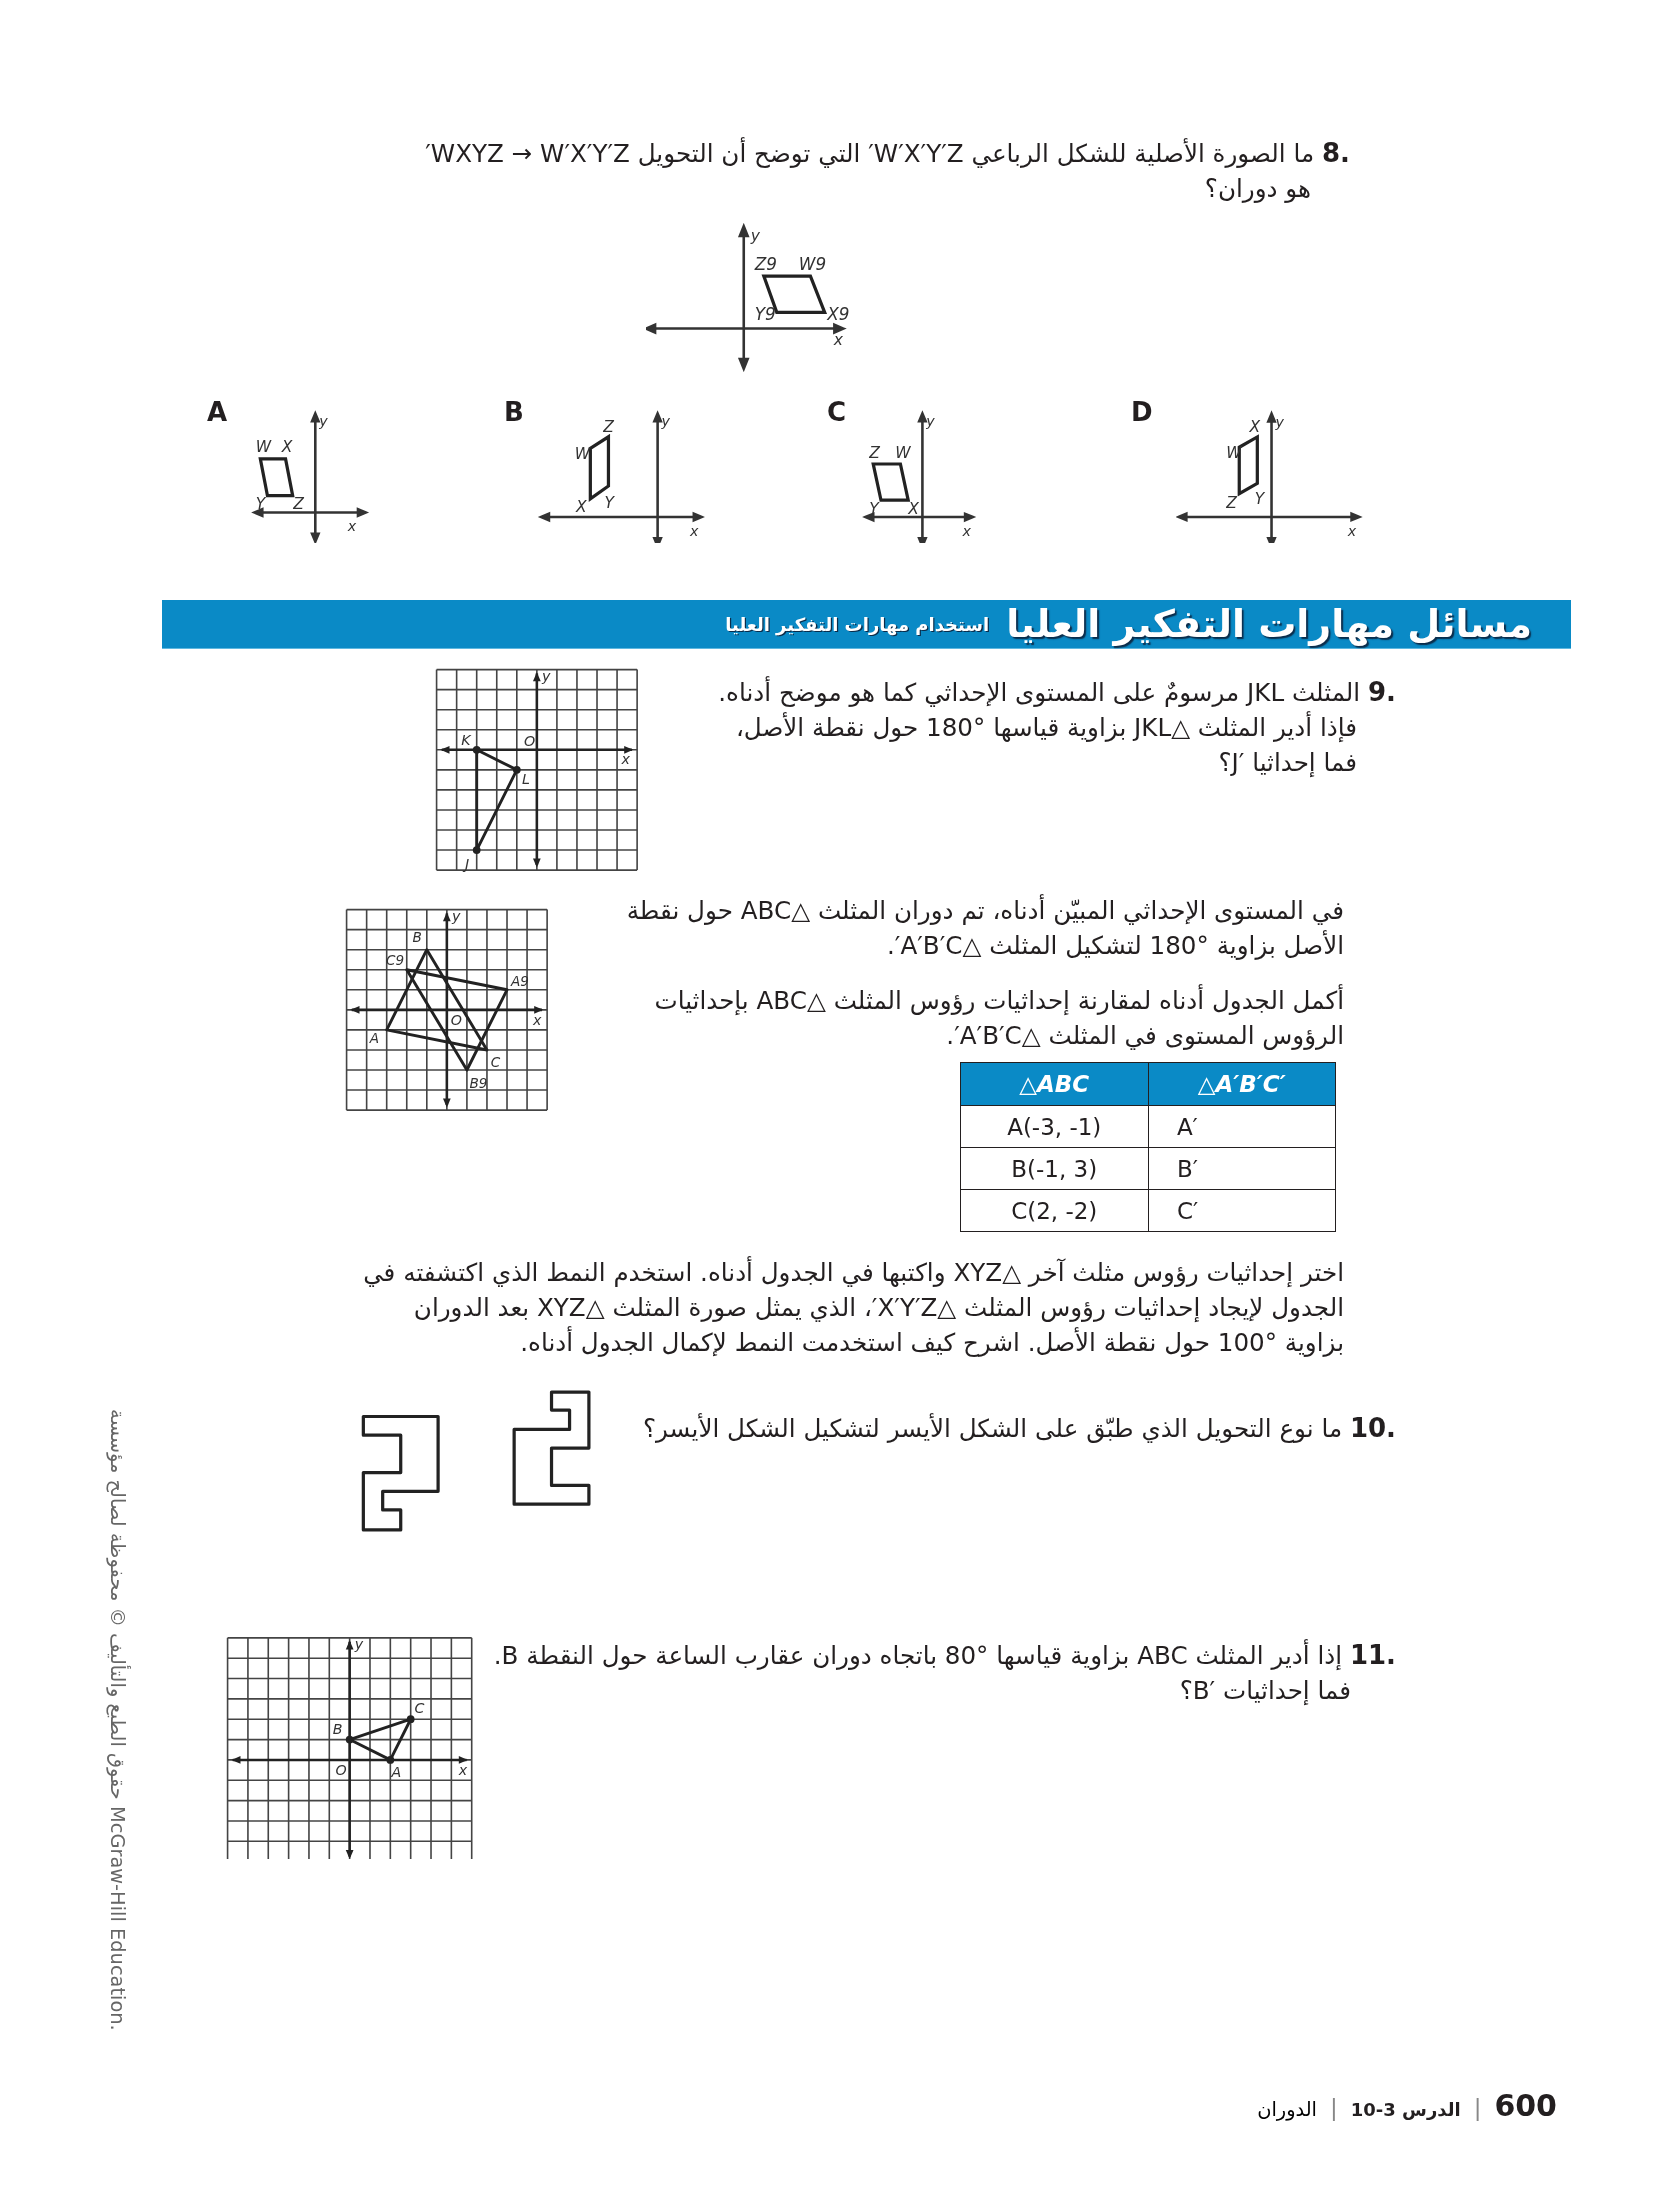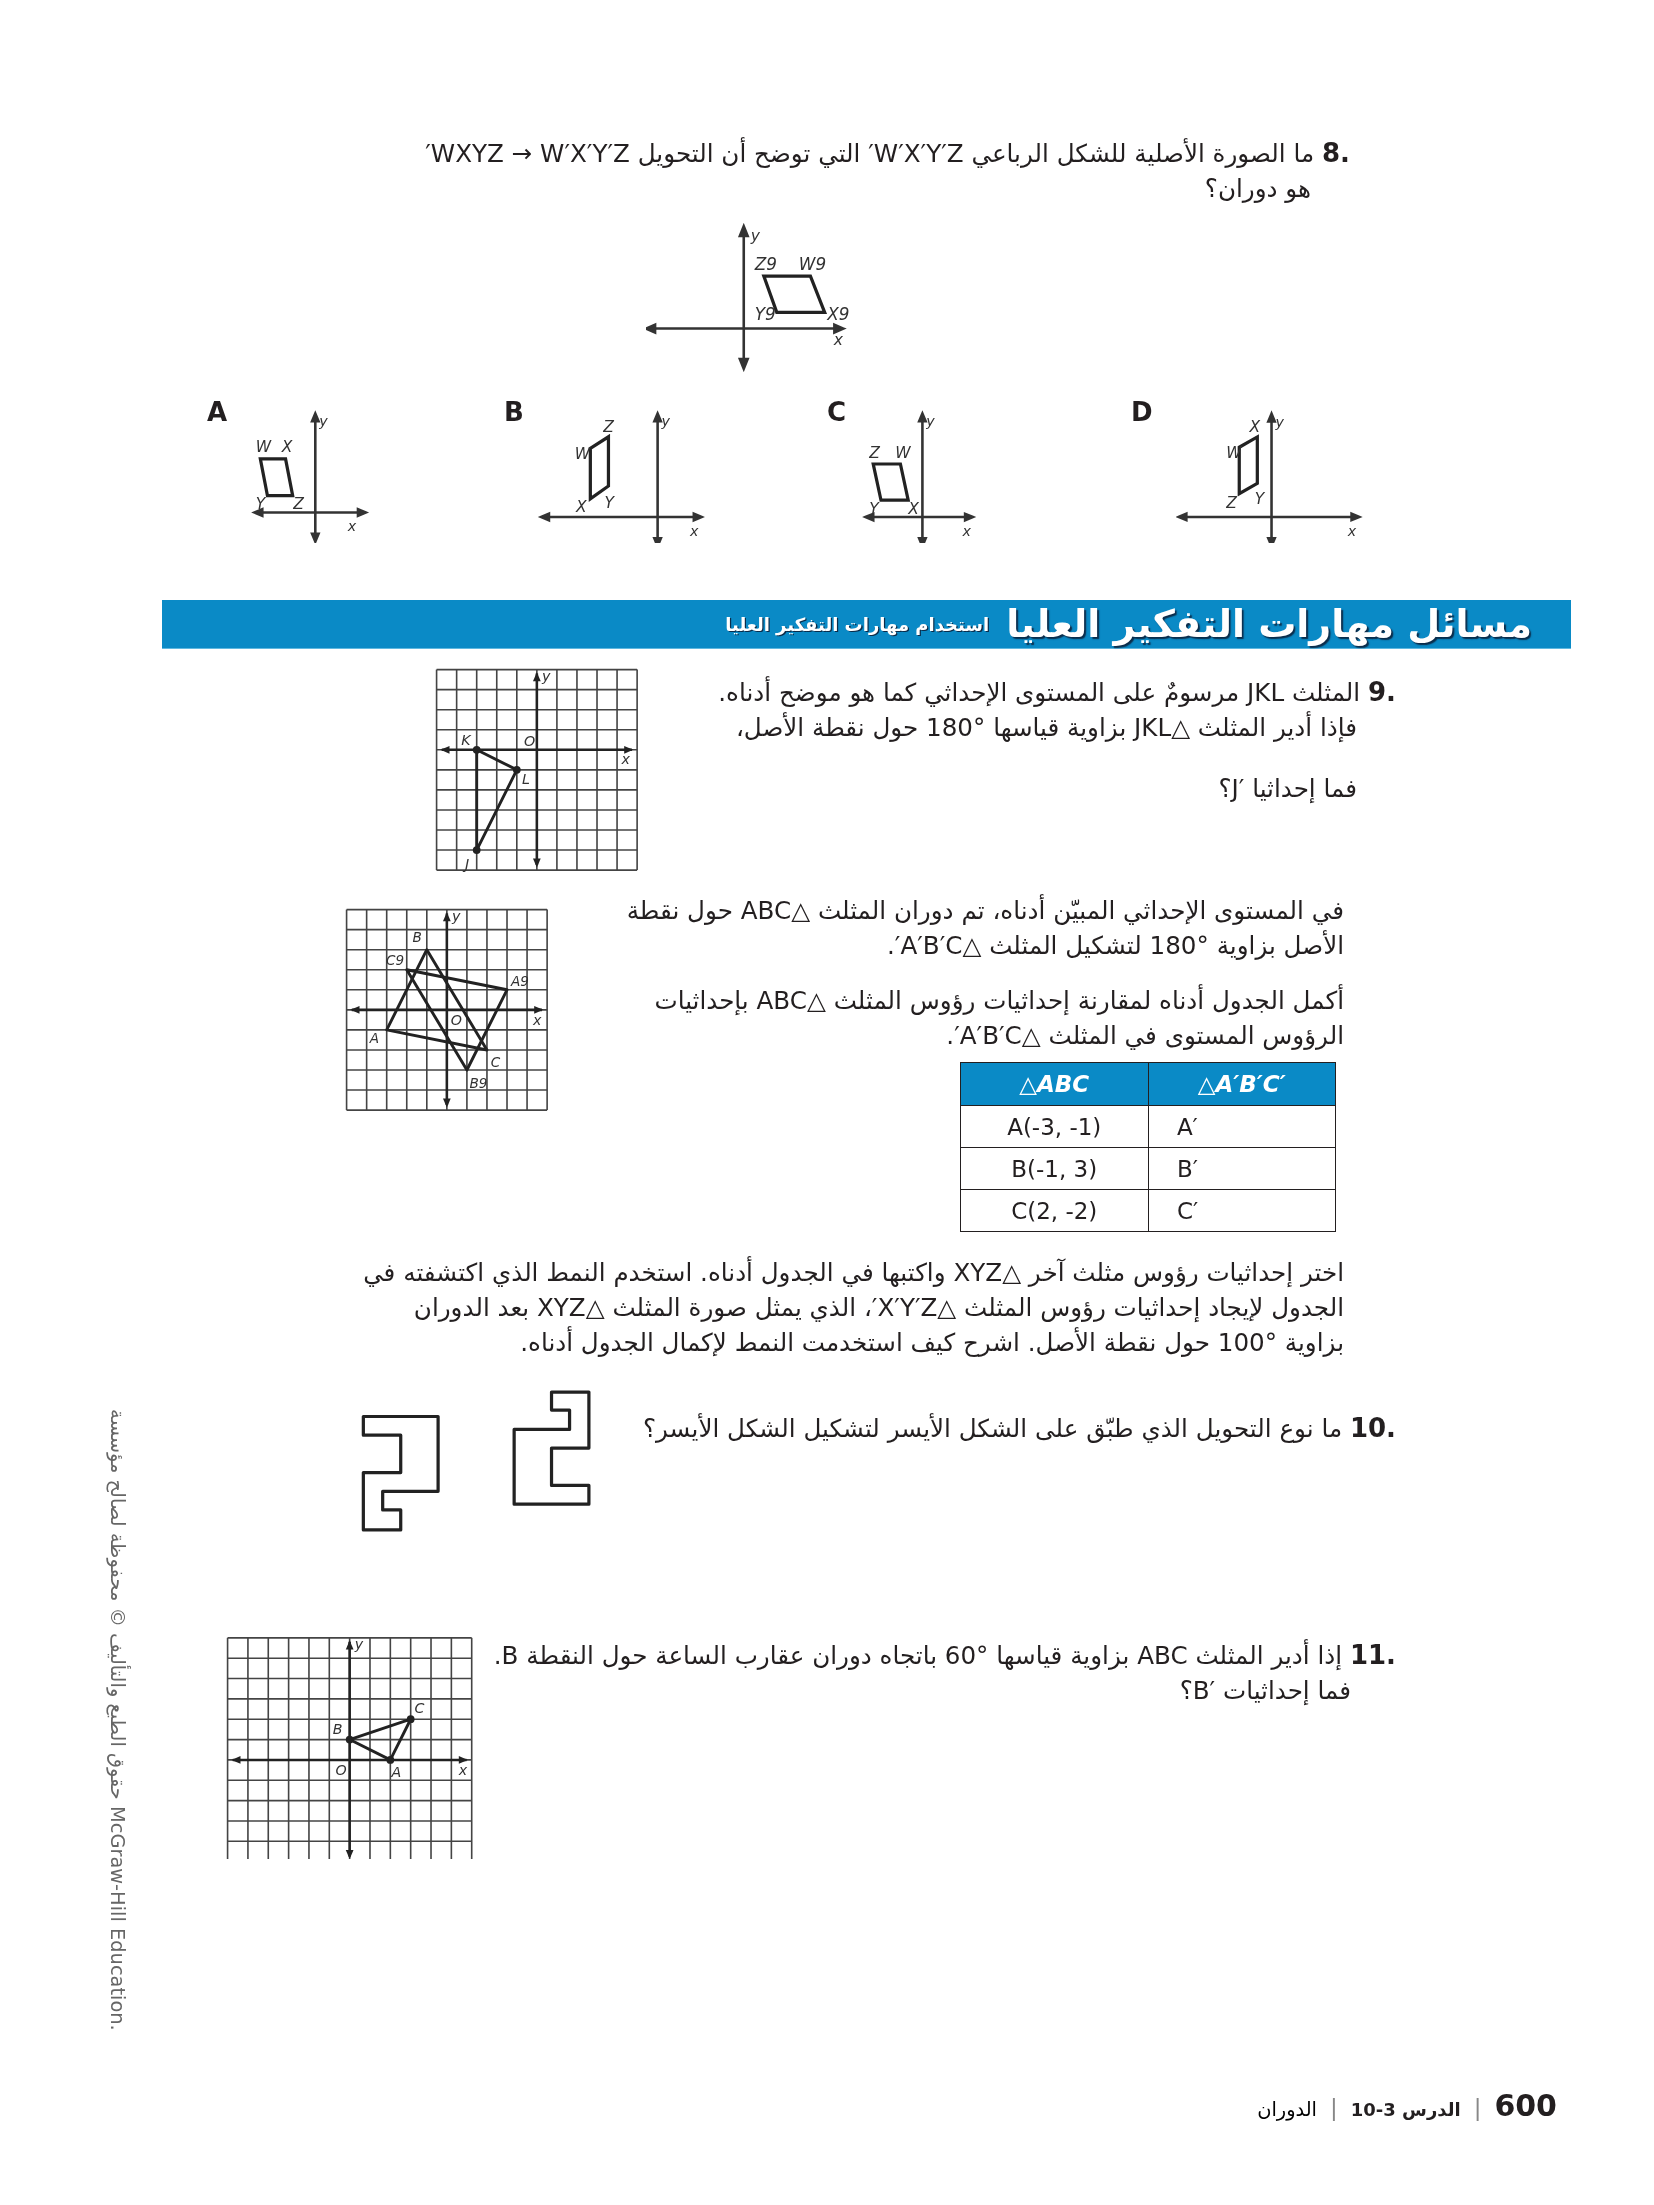--- a/index.html
+++ b/index.html
@@ -152,21 +152,21 @@
   <span class="banner-title">مسائل مهارات التفكير العليا</span>
   <span class="banner-sub">استخدام مهارات التفكير العليا</span>
 </div>
 
 <div class="abs rtl qtext" style="right:258px; top:675px; width:711px;">
   <div>
     <span class="qnum">.9</span>
     <span>المثلث JKL مرسومٌ على المستوى الإحداثي كما هو موضح أدناه.</span>
   </div>
   <div style="padding-right:39px;">فإذا أدير المثلث △JKL بزاوية قياسها °180 حول نقطة الأصل،</div>
-  <div style="padding-right:39px;margin-top:26px;">فما إحداثيا ′J؟</div>
+  <div style="padding-right:39px;">فما إحداثيا ′J؟</div>
 </div>
 
 <svg class="abs grid-graph" id="q9-graph" style="left:434px; top:667px;" width="207" height="207" viewBox="0 0 320 320">
     <g transform="translate(4,4)">
       <line x1="0" y1="0" x2="0" y2="310" stroke="#444" stroke-width="2.5"></line>
       <line x1="31" y1="0" x2="31" y2="310" stroke="#444" stroke-width="2.5"></line>
       <line x1="62" y1="0" x2="62" y2="310" stroke="#444" stroke-width="2.5"></line>
       <line x1="93" y1="0" x2="93" y2="310" stroke="#444" stroke-width="2.5"></line>
       <line x1="124" y1="0" x2="124" y2="310" stroke="#444" stroke-width="2.5"></line>
       <line x1="155" y1="0" x2="155" y2="310" stroke="#444" stroke-width="2.5"></line>
@@ -295,21 +295,21 @@
 <svg class="abs" style="left:349px; top:1383px;" width="271" height="174" viewBox="0 0 420 270">
 
   <path d="M22,52 L138,52 L138,168 L52,168 L52,197 L80,197 L80,228 L22,228 L22,139 L80,139 L80,81 L22,81 Z" fill="none" stroke="#222" stroke-width="5" stroke-linejoin="round"></path>
 
   <path d="M256,52 L342,52 L342,22 L314,22 L314,-6 L372,-6 L372,81 L314,81 L314,139 L372,139 L372,168 L256,168 Z" fill="none" stroke="#222" stroke-width="5" stroke-linejoin="round" transform="translate(0,20)"></path>
 </svg>
 
 <div class="abs rtl qtext" style="right:258px; top:1638px; width:969px;">
   <div>
     <span class="qnum">.11</span>
-    <span>إذا أدير المثلث ABC بزاوية قياسها °60 باتجاه دوران عقارب الساعة حول النقطة B.</span>
+    <span>إذا أدير المثلث ABC بزاوية قياسها °80 باتجاه دوران عقارب الساعة حول النقطة B.</span>
   </div>
   <div style="padding-right:45px;">فما إحداثيات ′B؟</div>
 </div>
 
 <svg class="abs grid-graph" id="q11-graph" style="left:225px; top:1635px;" width="248" height="224" viewBox="0 0 384 346">
     <g transform="translate(4,4)">
       <line x1="0" y1="0" x2="0" y2="346.5" stroke="#444" stroke-width="2.5"></line>
       <line x1="31.5" y1="0" x2="31.5" y2="346.5" stroke="#444" stroke-width="2.5"></line>
       <line x1="63" y1="0" x2="63" y2="346.5" stroke="#444" stroke-width="2.5"></line>
       <line x1="94.5" y1="0" x2="94.5" y2="346.5" stroke="#444" stroke-width="2.5"></line>

